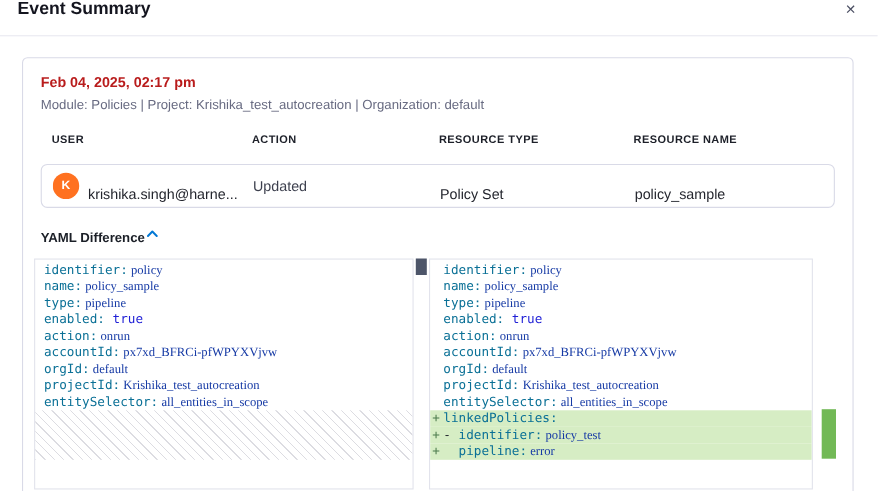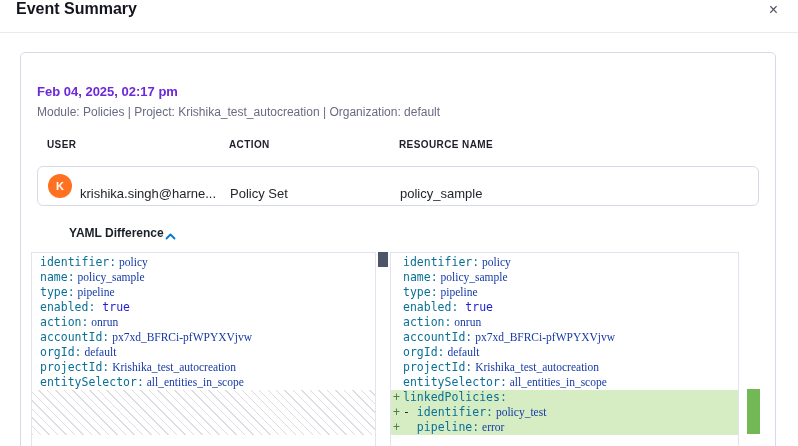--- a/index.html
+++ b/index.html
@@ -9,38 +9,38 @@
   .modal-header { height:33px; border-bottom:1px solid #e9e9f1; display:flex;
     align-items:flex-start; justify-content:space-between; padding:0 16px; }
   .modal-title { font-size:16px; font-weight:700; color:#14151f; }
   .close-btn { background:none; border:none; cursor:pointer; font-size:16px;
     color:#4b4f63; line-height:1; padding:2px 4px; }
 
   .card { position:absolute; left:20px; top:52px; width:756px; height:420px;
     border:1px solid #d9dae7; border-radius:5px; background:#fff;
     padding:14px 16px; }
 
-  .timestamp { font-size:13px; font-weight:700; color:#6d28d9;margin-top:17px; }
+  .timestamp { font-size:13px; font-weight:700; color:#b91c1c; }
   .meta { font-size:12px; color:#686b82; margin-top:6px; }
 
   .table-headers { display:grid; grid-template-columns:182px 170px 177px 1fr;
     margin-top:20px; padding:0 10px; font-size:10px; font-weight:700;
     letter-spacing:.4px; color:#1d2029; }
 
   .audit-row { margin-top:16px; height:40px; border:1px solid #d9dae7;
     border-radius:6px; display:grid; grid-template-columns:182px 170px 177px 1fr;
     align-items:center; padding:0 10px; background:#fff; }
   .user-cell { display:flex; align-items:center; gap:8px; overflow:hidden; }
   .avatar { width:24px; height:24px; border-radius:50%; background:#ff7120;
     color:#fff; font-size:11px; font-weight:700; display:flex;
     align-items:center; justify-content:center; flex:0 0 24px; }
   .cell-text { font-size:13px; color:#24262e; white-space:nowrap;margin-top:14px; }
   .action-text { font-size:13px; color:#3c3f4d; }
 
-  .yaml-label-row { margin-top:20px; display:flex; align-items:flex-end; gap:1px;margin-left:32px; }
+  .yaml-label-row { margin-top:20px; display:flex; align-items:flex-start; gap:1px; }
   .yaml-label { font-size:12px; font-weight:700; color:#1b1f27; }
   .chevron-btn { background:none; border:none; cursor:pointer; padding:0;
     display:flex; align-items:center; }
 
   .diff { position:relative; margin-top:12px; margin-left:-6px; width:732px;
     height:210px; display:flex; }
   .pane { border:1px solid #e2e3ec; background:#fff; overflow:hidden;
     padding-top:2px; height:100%; }
   .pane-left { width:345px; }
   .gutter { width:14px; position:relative; height:100%; }
@@ -79,28 +79,30 @@
   </div>
 
   <div class="card">
 
     <div class="timestamp">Feb 04, 2025, 02:17 pm</div>
     <div class="meta">Module: Policies | Project: Krishika_test_autocreation | Organization: default</div>
 
     <div class="table-headers">
       <div>USER</div>
       <div>ACTION</div>
+      <div>RESOURCE TYPE</div>
       <div>RESOURCE NAME</div>
     </div>
 
     <div class="audit-row">
       <div class="user-cell">
         <span class="avatar">K</span>
         <span class="cell-text">krishika.singh@harne...</span>
       </div>
+      <div class="action-text">Updated</div>
       <div class="cell-text">Policy Set</div>
       <div class="cell-text">policy_sample</div>
     </div>
 
     <div class="yaml-label-row">
       <span class="yaml-label">YAML Difference</span>
       <button class="chevron-btn">
         <svg width="11" height="7" viewBox="0 0 11 7">
           <path d="M1.5 5.5 L5.5 1.5 L9.5 5.5" stroke="#0278d5" stroke-width="1.8" fill="none" stroke-linecap="round" stroke-linejoin="round"></path>
         </svg>

